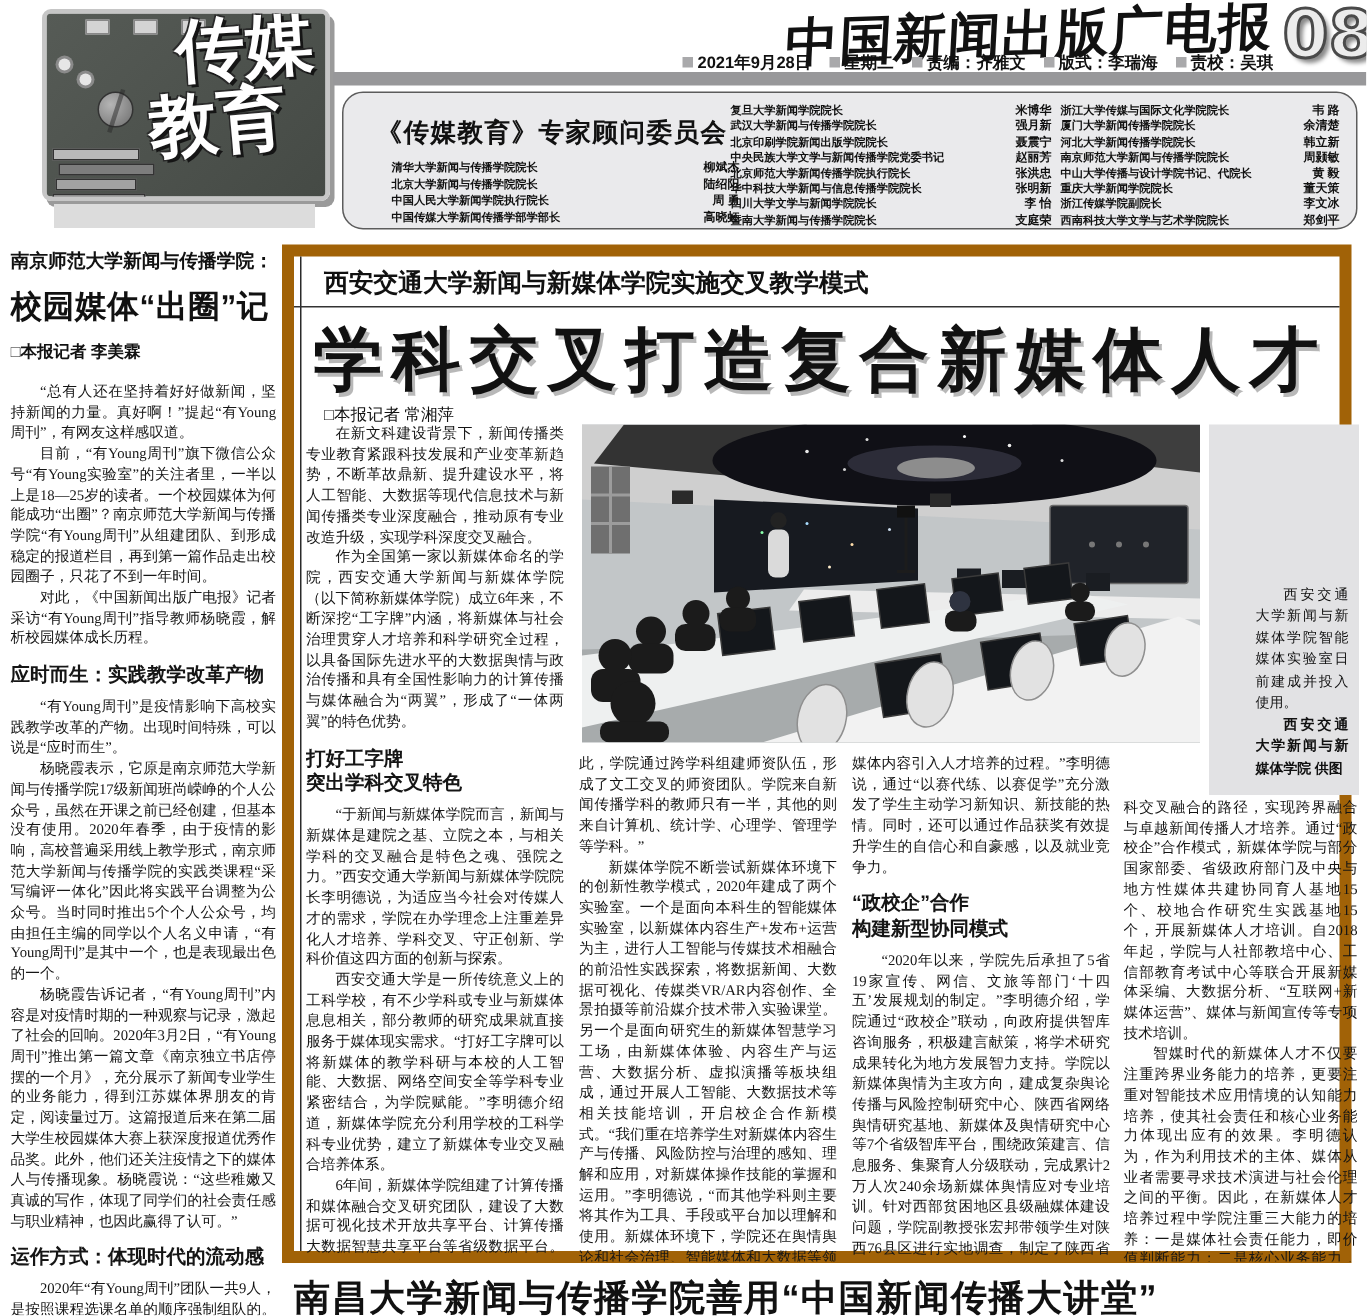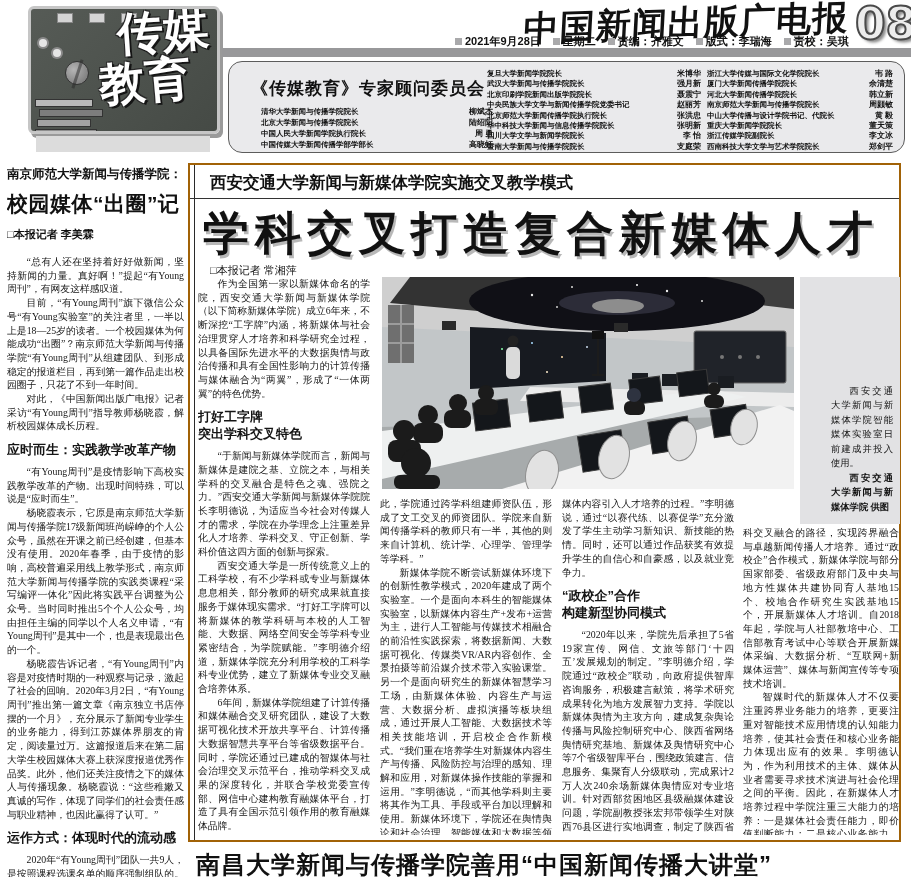--- a/index.html
+++ b/index.html
@@ -67,21 +67,21 @@
 
   
   .left-col { position:absolute; left:7px; top:166px; width:177px; height:711px; overflow:hidden; }
   .l-kicker { font-family:"Liberation Sans","DejaVu Sans",sans-serif; font-weight:bold; font-size:12.5px; white-space:nowrap; }
   .l-head { font-family:"Liberation Sans","DejaVu Sans",sans-serif; font-weight:bold; font-size:21px;
             letter-spacing:.5px; white-space:nowrap; margin:7px 0 9px; }
   .l-byline { font-family:"Liberation Sans","DejaVu Sans",sans-serif; font-weight:bold; font-size:11px; margin-bottom:13px; }
 
   
   .main-box { position:absolute; left:188px; top:163px; width:713px; height:679px;
-              border:2px solid #a16207; background:#fff; }
+              border:8px solid #a16207; background:#fff; }
   .vline { position:absolute; left:4px; top:0; width:1px; height:100%; background:#2a2a2a; }
   .m-kicker { position:absolute; left:20px; top:7px; font-family:"Liberation Sans","DejaVu Sans",sans-serif;
               font-weight:bold; font-size:16.5px; white-space:nowrap; }
   .m-rule { position:absolute; left:0; right:0; top:33px; height:1px; background:#333; }
   .m-head { position:absolute; left:13px; top:38px; font-weight:bold; font-size:46px; letter-spacing:6px;
             white-space:nowrap; font-family:"Liberation Serif","DejaVu Serif",serif;
             text-shadow:2px 3px 0 rgba(0,0,0,.28); }
   .m-byline { position:absolute; left:20px; top:98px; font-family:"Liberation Sans","DejaVu Sans",sans-serif;
               font-weight:normal; font-size:11px; }
   .mcol { position:absolute; overflow:hidden; }
@@ -285,20 +285,21 @@
 
   <div class="main-box">
     <div class="vline"></div>
     <div class="m-kicker">西安交通大学新闻与新媒体学院实施交叉教学模式</div>
     <div class="m-rule"></div>
     <div class="m-head">学科交叉打造复合新媒体人才</div>
     <div class="m-byline">□本报记者 常湘萍</div>
 
     <div class="mcol mcol1">
 
+    <div class="blk blk-p">在新文科建设背景下，新闻传播类专业教育紧跟科技发展和产业变革新趋势，不断革故鼎新、提升建设水平，将人工智能、大数据等现代信息技术与新闻传播类专业深度融合，推动原有专业改造升级，实现学科深度交叉融合。</div>
         <div class="blk blk-p">作为全国第一家以新媒体命名的学院，西安交通大学新闻与新媒体学院（以下简称新媒体学院）成立6年来，不断深挖“工字牌”内涵，将新媒体与社会治理贯穿人才培养和科学研究全过程，以具备国际先进水平的大数据舆情与政治传播和具有全国性影响力的计算传播与媒体融合为“两翼”，形成了“一体两翼”的特色优势。</div>
         <div class="blk blk-h">打好工字牌
 突出学科交叉特色</div>
         <div class="blk blk-p">“于新闻与新媒体学院而言，新闻与新媒体是建院之基、立院之本，与相关学科的交叉融合是特色之魂、强院之力。”西安交通大学新闻与新媒体学院院长李明德说，为适应当今社会对传媒人才的需求，学院在办学理念上注重差异化人才培养、学科交叉、守正创新、学科价值这四方面的创新与探索。</div>
         <div class="blk blk-p">西安交通大学是一所传统意义上的工科学校，有不少学科或专业与新媒体息息相关，部分教师的研究成果就直接服务于媒体现实需求。“打好工字牌可以将新媒体的教学科研与本校的人工智能、大数据、网络空间安全等学科专业紧密结合，为学院赋能。”李明德介绍道，新媒体学院充分利用学校的工科学科专业优势，建立了新媒体专业交叉融合培养体系。</div>
         <div class="blk blk-p">6年间，新媒体学院组建了计算传播和媒体融合交叉研究团队，建设了大数据可视化技术开放共享平台、计算传播大数据智慧共享平台等省级数据平台。同时，学院还通过已建成的智媒体与社会治理交叉示范平台，推动学科交叉成果的深度转化，并联合学校党委宣传部、网信中心建构教育融媒体平台，打造了具有全国示范引领作用的教育融媒体品牌。</div>
       </div>
 
     <div class="photo">
       <svg width="412" height="212" viewBox="0 0 412 212">

